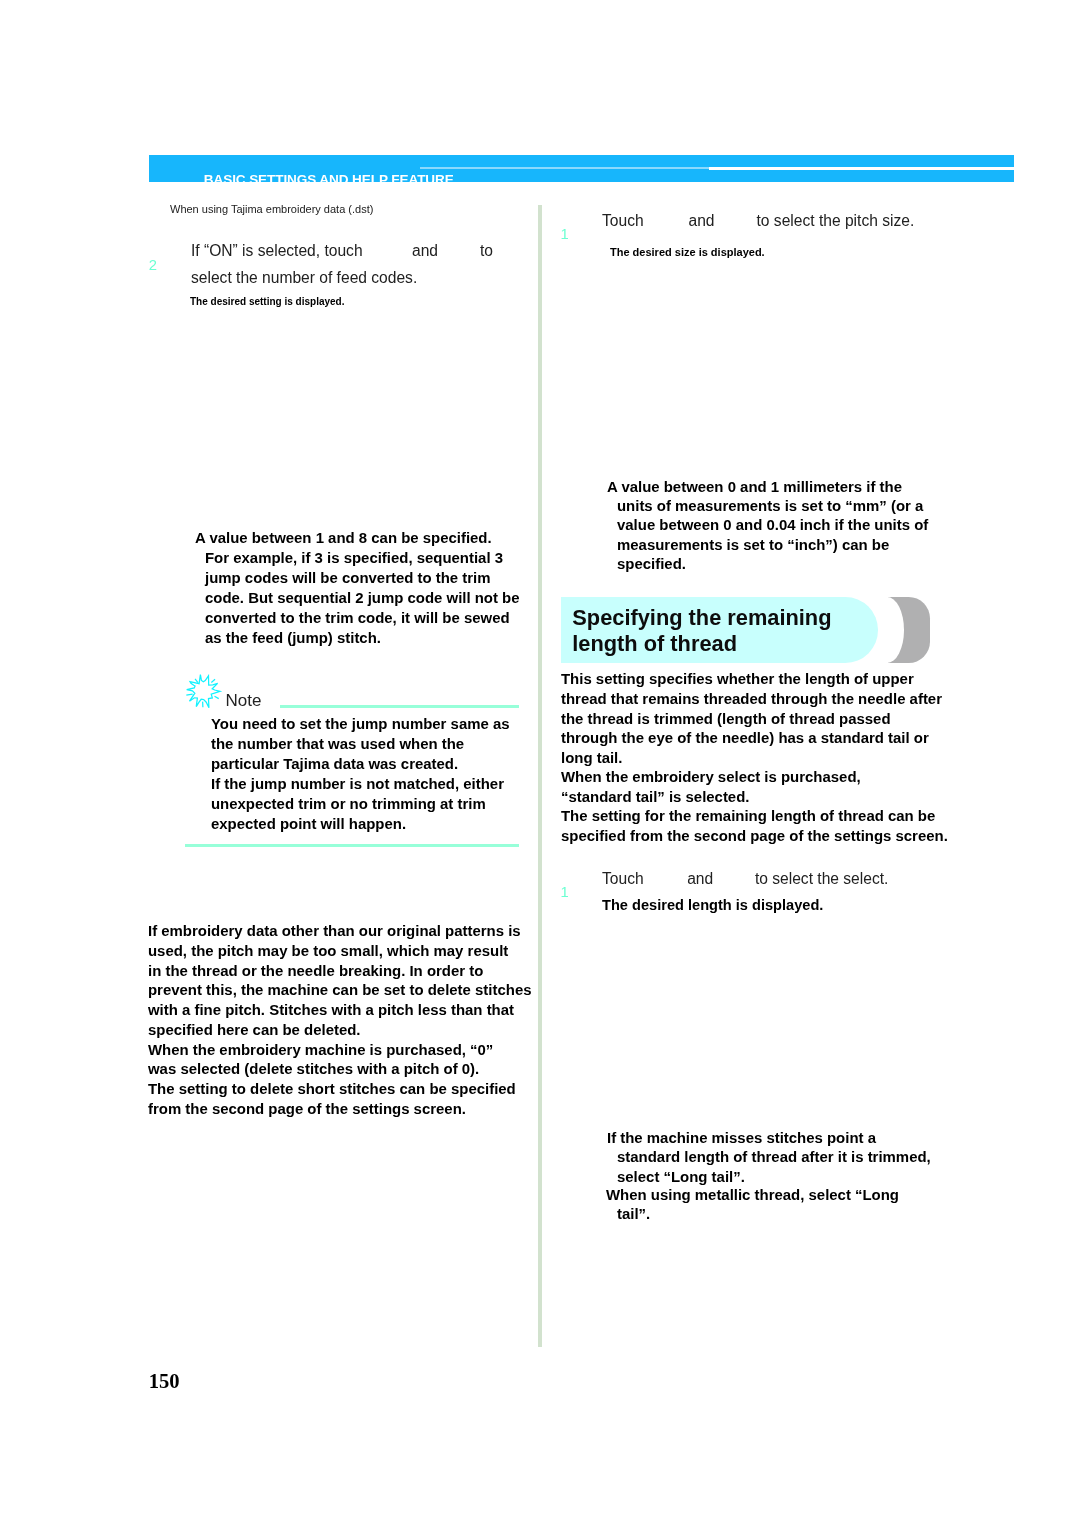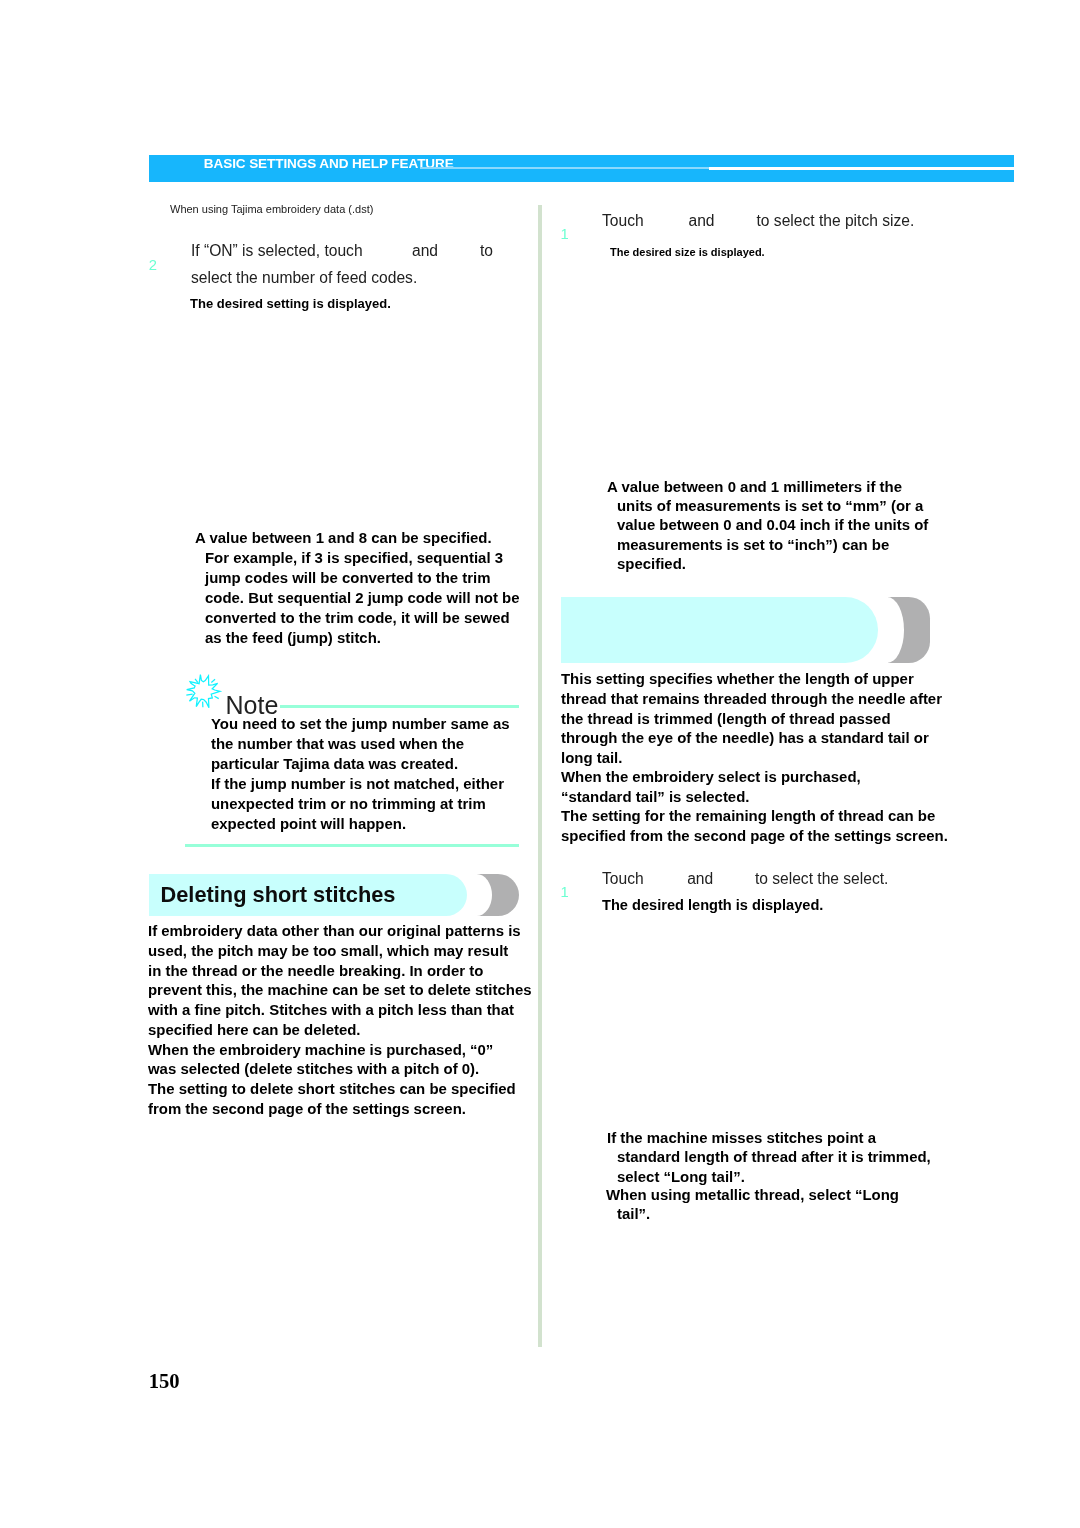--- a/index.html
+++ b/index.html
@@ -2,37 +2,37 @@
 <html><head>
 <meta charset="utf-8">
 <style>
   html,body{margin:0;padding:0;}
   body{width:1080px;height:1528px;background:#ffffff;
        font-family:"Liberation Sans",sans-serif;overflow:hidden;position:relative;}
   .page{position:absolute;left:0;top:0;width:1080px;height:1528px;overflow:hidden;}
 
   
   .hdr{position:absolute;left:149px;top:155px;width:865px;height:27px;background:#17B6FC;}
-  .hdr-title{position:absolute;left:10.8px;top:1px;color:#ffffff;font-size:13.55px;
+  .hdr-title{position:absolute;left:10.8px;top:17px;color:#ffffff;font-size:13.55px;
              font-weight:bold;letter-spacing:-0.09px;padding-left:44px;}
   .hdr-rule-dim{position:absolute;left:420px;top:167px;width:289px;height:2px;background:#8AD9FD;}
   .hdr-rule{position:absolute;left:709px;top:167px;width:305px;height:3px;background:#ffffff;}
 
   
   .divider{position:absolute;left:538px;top:205px;width:4px;height:1142px;background:#d2e2ce;}
 
   
   .tl{position:absolute;white-space:pre;}
   .reg{font-size:15.6px;color:#212121;font-weight:normal;}
   .bd{font-size:14.95px;color:#000;font-weight:bold;}
   .stepnum{position:absolute;color:#6CFFD2;font-size:14.8px;font-weight:normal;}
 
   
   .note-icon{position:absolute;left:183px;top:674px;width:40px;height:38px;}
-  .note-label{position:absolute;left:225.5px;top:690.5px;font-size:25px;color:#222;font-weight:normal;}
+  .note-label{position:absolute;left:225.5px;top:690.5px;font-size:17px;color:#222;font-weight:normal;}
   .note-rule-top{position:absolute;left:280px;top:705px;width:239px;height:3px;background:#97FFD9;}
   .note-rule-bottom{position:absolute;left:185px;top:844px;width:334px;height:3px;background:#97FFD9;}
 
   
   .hb{position:absolute;}
   .hb-pill{position:absolute;background:#C8FFFD;border-radius:999px;}
   .hb-gray{position:absolute;background:#B0B0B1;border-radius:999px;}
   .hb-white{position:absolute;background:#ffffff;border-radius:999px;}
   .hb-text{position:absolute;font-weight:bold;color:#0d0d0d;font-size:21.8px;line-height:26px;white-space:pre-line;}
 
@@ -51,21 +51,21 @@
 
   <div class="divider"></div>
 
   <div class="tl reg" style="left:170px;top:203px;font-size:11px">When using Tajima embroidery data (.dst)</div>
 
   <div class="stepnum" style="left:148.8px;top:256.5px">2</div>
   <div class="tl reg" style="left:191px;top:242px">If “ON” is selected, touch</div>
   <div class="tl reg" style="left:412px;top:242px">and</div>
   <div class="tl reg" style="left:480px;top:242px">to</div>
   <div class="tl reg" style="left:191px;top:269px">select the number of feed codes.</div>
-  <div class="tl bd" style="left:190px;top:296px;font-size:13px">The desired setting is displayed.</div>
+  <div class="tl bd" style="left:190px;top:296px;font-size:10px">The desired setting is displayed.</div>
 
   <div class="tl bd" style="left:195px;top:529px">A value between 1 and 8 can be specified.</div>
   <div class="tl bd" style="left:205px;top:549px">For example, if 3 is specified, sequential 3</div>
   <div class="tl bd" style="left:205px;top:568.5px">jump codes will be converted to the trim</div>
   <div class="tl bd" style="left:205px;top:588.5px">code. But sequential 2 jump code will not be</div>
   <div class="tl bd" style="left:205px;top:608.5px">converted to the trim code, it will be sewed</div>
   <div class="tl bd" style="left:205px;top:628.5px">as the feed (jump) stitch.</div>
 
   <div class="note-icon">
     <svg viewBox="0 0 40 38" width="40" height="38" aria-hidden="true">
@@ -82,26 +82,20 @@
   <div class="note-label">Note</div>
   <div class="note-rule-top"></div>
   <div class="tl bd" style="left:211px;top:715px">You need to set the jump number same as</div>
   <div class="tl bd" style="left:211px;top:735px">the number that was used when the</div>
   <div class="tl bd" style="left:211px;top:755px">particular Tajima data was created.</div>
   <div class="tl bd" style="left:211px;top:775px">If the jump number is not matched, either</div>
   <div class="tl bd" style="left:211px;top:795px">unexpected trim or no trimming at trim</div>
   <div class="tl bd" style="left:211px;top:815px">expected point will happen.</div>
   <div class="note-rule-bottom"></div>
 
-  <div class="hb" style="left:149px;top:873.9px;width:371px;height:42.1px">
-    <div class="hb-gray" style="left:327.7px;top:0px;width:42.5px;height:42.1px;border-radius:0 21.3px 21.3px 0"></div>
-    <div class="hb-white" style="left:295px;top:0px;width:48.1px;height:42.1px;border-radius:0 15.4px 15.4px 0 / 0 21.05px 21.05px 0"></div>
-    <div class="hb-pill" style="left:0px;top:0px;width:317.7px;height:42.1px;border-radius:0 21.05px 21.05px 0"></div>
-    <div class="hb-text" style="left:11.5px;top:8.6px">Deleting short stitches</div>
-  </div>
   <div class="tl bd" style="left:148px;top:922.1px">If embroidery data other than our original patterns is</div>
   <div class="tl bd" style="left:148px;top:941.9px">used, the pitch may be too small, which may result</div>
   <div class="tl bd" style="left:148px;top:961.6px">in the thread or the needle breaking. In order to</div>
   <div class="tl bd" style="left:148px;top:981.4px">prevent this, the machine can be set to delete stitches</div>
   <div class="tl bd" style="left:148px;top:1001.1px">with a fine pitch. Stitches with a pitch less than that</div>
   <div class="tl bd" style="left:148px;top:1020.9px">specified here can be deleted.</div>
   <div class="tl bd" style="left:148px;top:1040.7px">When the embroidery machine is purchased, “0”</div>
   <div class="tl bd" style="left:148px;top:1060.4px">was selected (delete stitches with a pitch of 0).</div>
   <div class="tl bd" style="left:148px;top:1080.2px">The setting to delete short stitches can be specified</div>
   <div class="tl bd" style="left:148px;top:1099.9px">from the second page of the settings screen.</div>
@@ -115,20 +109,21 @@
   <div class="tl bd" style="left:607px;top:477.5px">A value between 0 and 1 millimeters if the</div>
   <div class="tl bd" style="left:617px;top:497.3px">units of measurements is set to “mm” (or a</div>
   <div class="tl bd" style="left:617px;top:516.3px">value between 0 and 0.04 inch if the units of</div>
   <div class="tl bd" style="left:617px;top:535.5px">measurements is set to “inch”) can be</div>
   <div class="tl bd" style="left:617px;top:555.2px">specified.</div>
 
   <div class="hb" style="left:560.8px;top:597.3px;width:375px;height:65.4px">
     <div class="hb-gray" style="left:327px;top:0px;width:42.6px;height:65.4px;border-radius:0 21.3px 21.3px 0"></div>
     <div class="hb-white" style="left:290px;top:0px;width:53.4px;height:65.4px;border-radius:0 17px 17px 0 / 0 32.7px 32.7px 0"></div>
     <div class="hb-pill" style="left:0px;top:0px;width:317.3px;height:65.4px;border-radius:0 32.7px 32.7px 0"></div>
+    <div class="hb-text" style="left:11.5px;top:7.5px"><span>Specifying the remaining</span><br><span>length of thread</span></div>
   </div>
   <div class="tl bd" style="left:561px;top:670.4px">This setting specifies whether the length of upper</div>
   <div class="tl bd" style="left:561px;top:689.9px">thread that remains threaded through the needle after</div>
   <div class="tl bd" style="left:561px;top:709.5px">the thread is trimmed (length of thread passed</div>
   <div class="tl bd" style="left:561px;top:729.0px">through the eye of the needle) has a standard tail or</div>
   <div class="tl bd" style="left:561px;top:748.6px">long tail.</div>
   <div class="tl bd" style="left:561px;top:768.1px">When the embroidery select is purchased,</div>
   <div class="tl bd" style="left:561px;top:787.7px">“standard tail” is selected.</div>
   <div class="tl bd" style="left:561px;top:807.2px">The setting for the remaining length of thread can be</div>
   <div class="tl bd" style="left:561px;top:826.8px">specified from the second page of the settings screen.</div>

